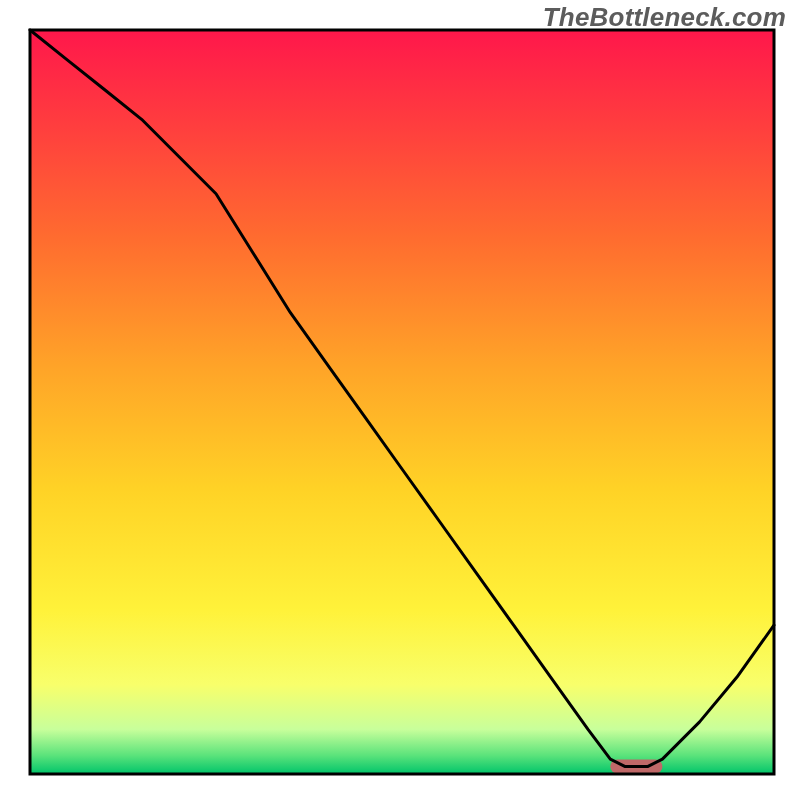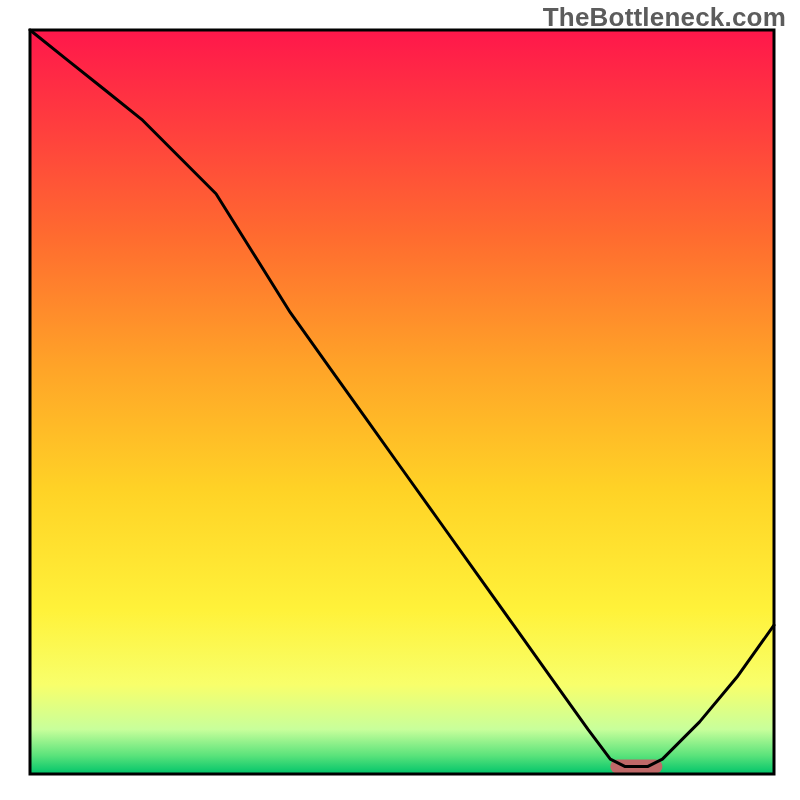--- a/index.html
+++ b/index.html
@@ -7,20 +7,21 @@
     padding: 0;
     width: 800px;
     height: 800px;
     overflow: hidden;
     background: #ffffff;
   }
   .chart-container {
     position: relative;
     width: 800px;
     height: 688px;
+    font-style: italic;
   }
   svg {
     display: block;
   }
   .watermark {
     position: absolute;
     top: 2px;
     right: 14px;
     font-family: Arial, Helvetica, sans-serif;
     font-size: 26px;

